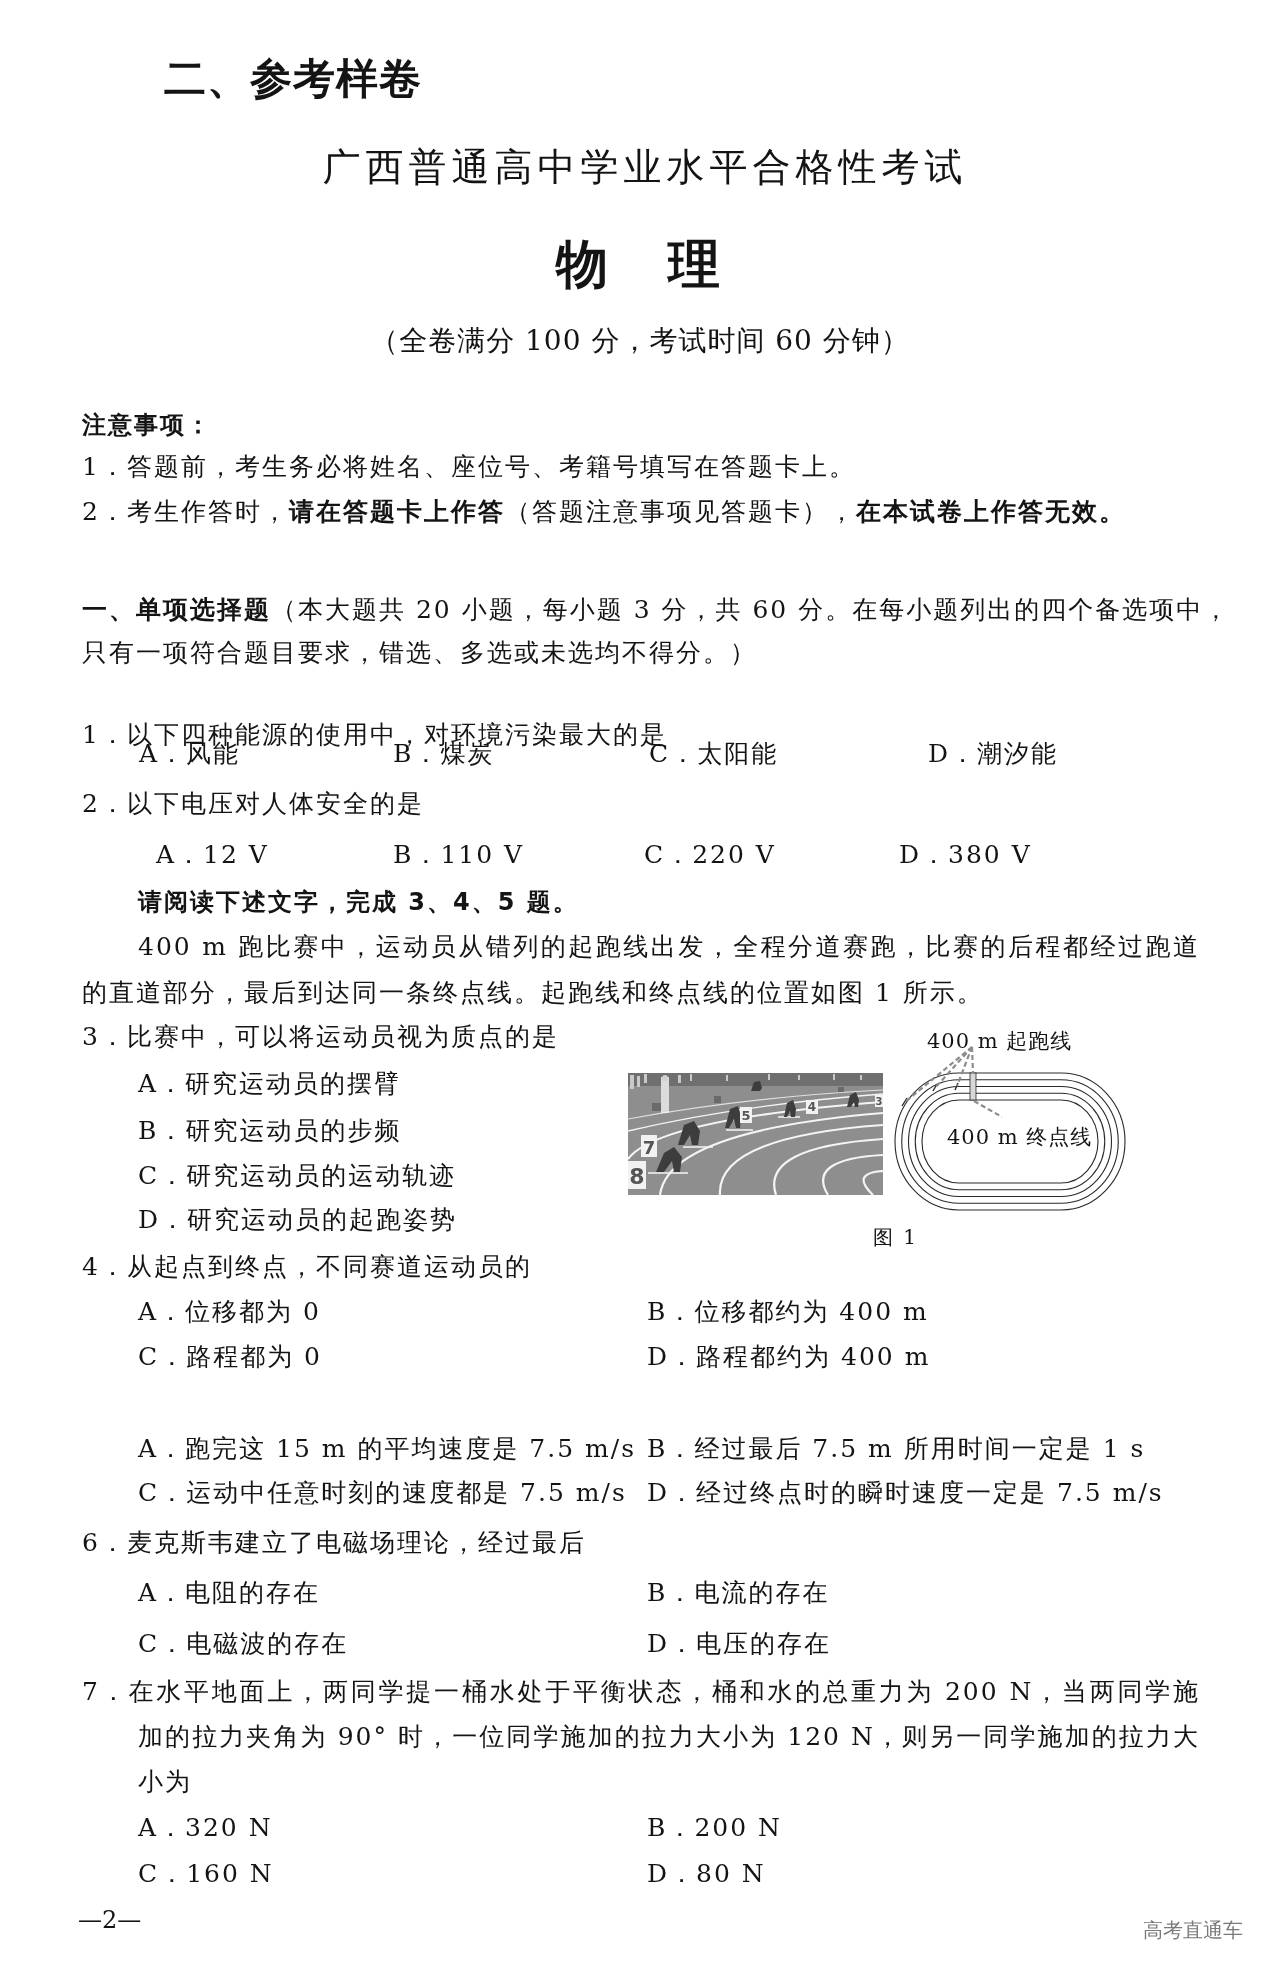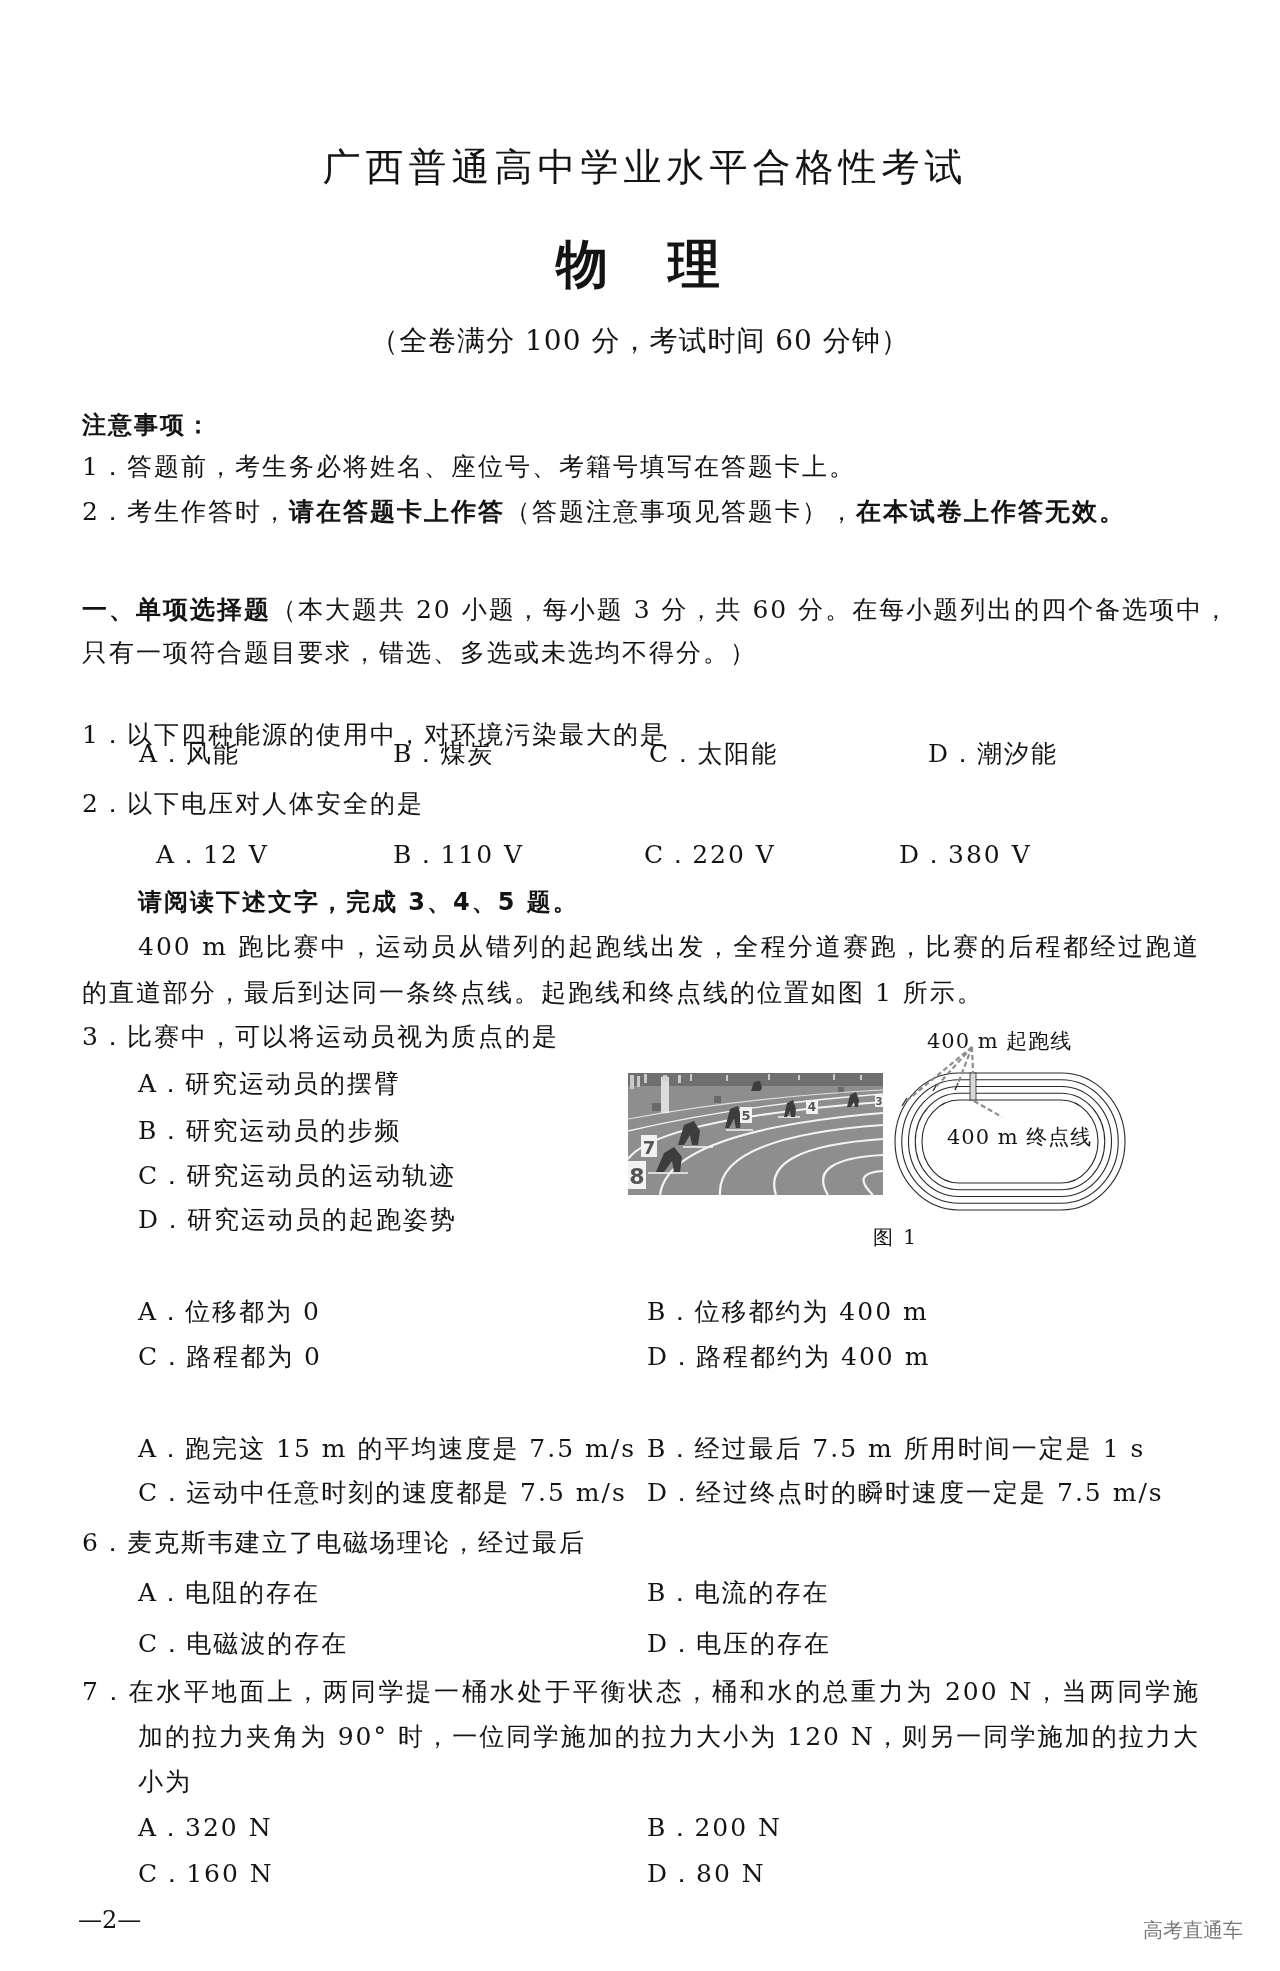--- a/index.html
+++ b/index.html
@@ -44,20 +44,21 @@
     position: absolute; left: 1143px; top: 1918px;
     font-size: 20px; line-height: 24px; color: #7a7a7a; white-space: nowrap;
     font-family: "DejaVu Sans", "Liberation Sans", sans-serif;
   }
 </style>
 </head>
 <body>
 
 <div class="page">
 
+  <div class="ln b section-label">二、参考样卷</div>
   <div class="ln center exam-title">广西普通高中学业水平合格性考试</div>
   <div class="ln center b subject">物　理</div>
   <div class="ln center duration">（全卷满分 100 分，考试时间 60 分钟）</div>
 
   <div class="ln b notes-title">注意事项：</div>
   <div class="ln" style="left:82px; top:452px;">
     <span>1．</span><span>答题前，考生务必将姓名、座位号、考籍号填写在答题卡上。</span>
   </div>
   <div class="ln" style="left:82px; top:497px;">
     <span>2．</span><span>考生作答时，</span><span class="b">请在答题卡上作答</span><span>（答题注意事项见答题卡），</span><span class="b">在本试卷上作答无效。</span>
@@ -179,20 +180,23 @@
       <line x1="87" y1="22" x2="50" y2="63"></line>
       <line x1="87" y1="22" x2="72" y2="61"></line>
       <line x1="87" y1="22" x2="88" y2="48"></line>
       <line x1="89" y1="76" x2="117" y2="92"></line>
     </g>
   </svg>
   <div class="fig-label" style="left:927px; top:1029px;">400 m 起跑线</div>
   <div class="fig-label" style="left:947px; top:1125px;">400 m 终点线</div>
   <div class="caption">图 1</div>
 
+  <div class="ln" style="left:82px; top:1252px;">
+    <span>4．</span><span>从起点到终点，不同赛道运动员的</span>
+  </div>
   <div class="ln" style="left:0; top:1297px; width:1280px;">
     <span class="opt" style="left:138px;"><span>A．</span><span>位移都为 0</span></span>
     <span class="opt" style="left:647px;"><span>B．</span><span>位移都约为 400 m</span></span>
   </div>
   <div class="ln" style="left:0; top:1342px; width:1280px;">
     <span class="opt" style="left:138px;"><span>C．</span><span>路程都为 0</span></span>
     <span class="opt" style="left:647px;"><span>D．</span><span>路程都约为 400 m</span></span>
   </div>
 
   <div class="ln" style="left:0; top:1434px; width:1280px;">

